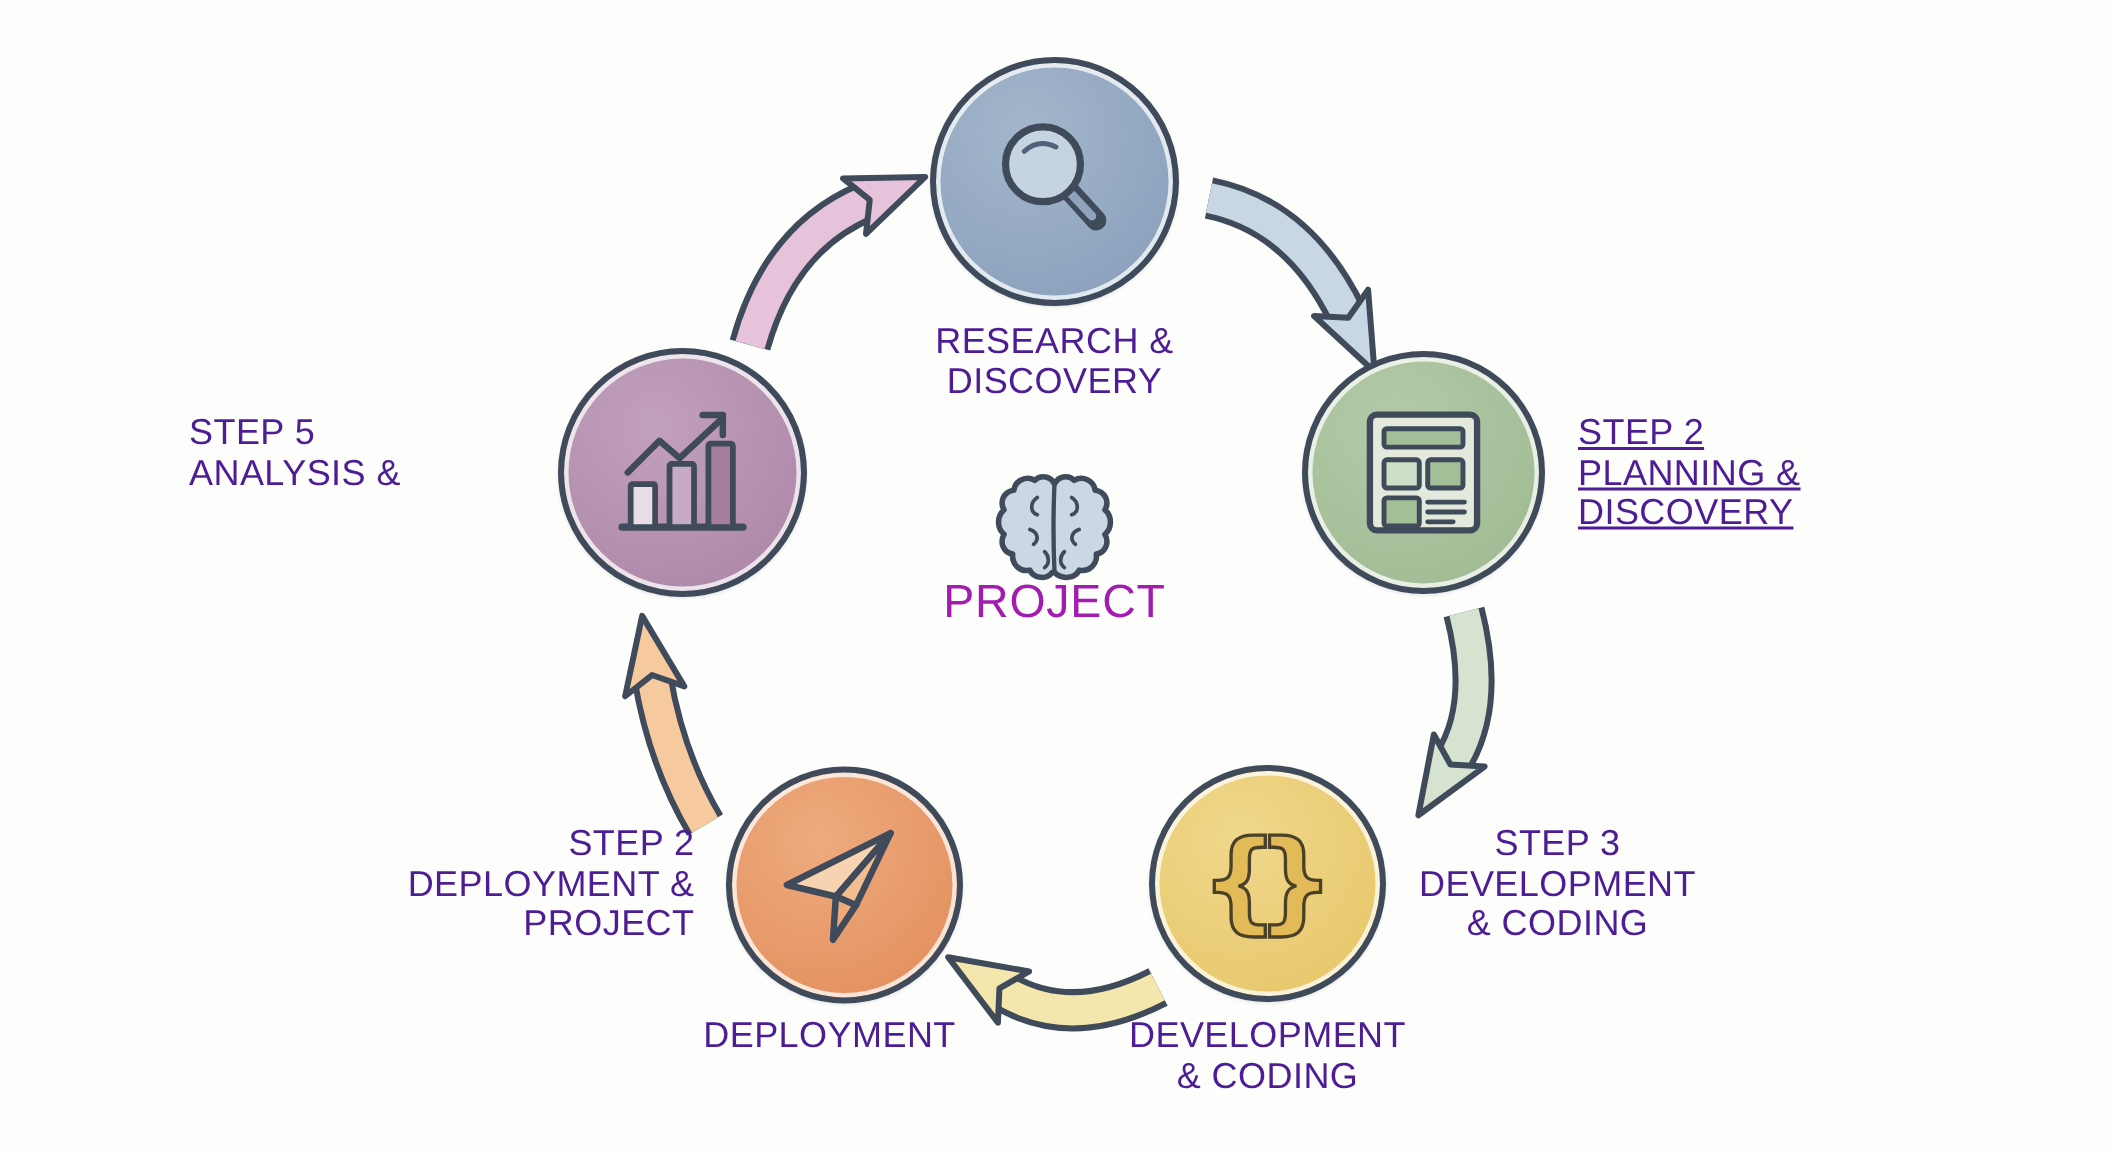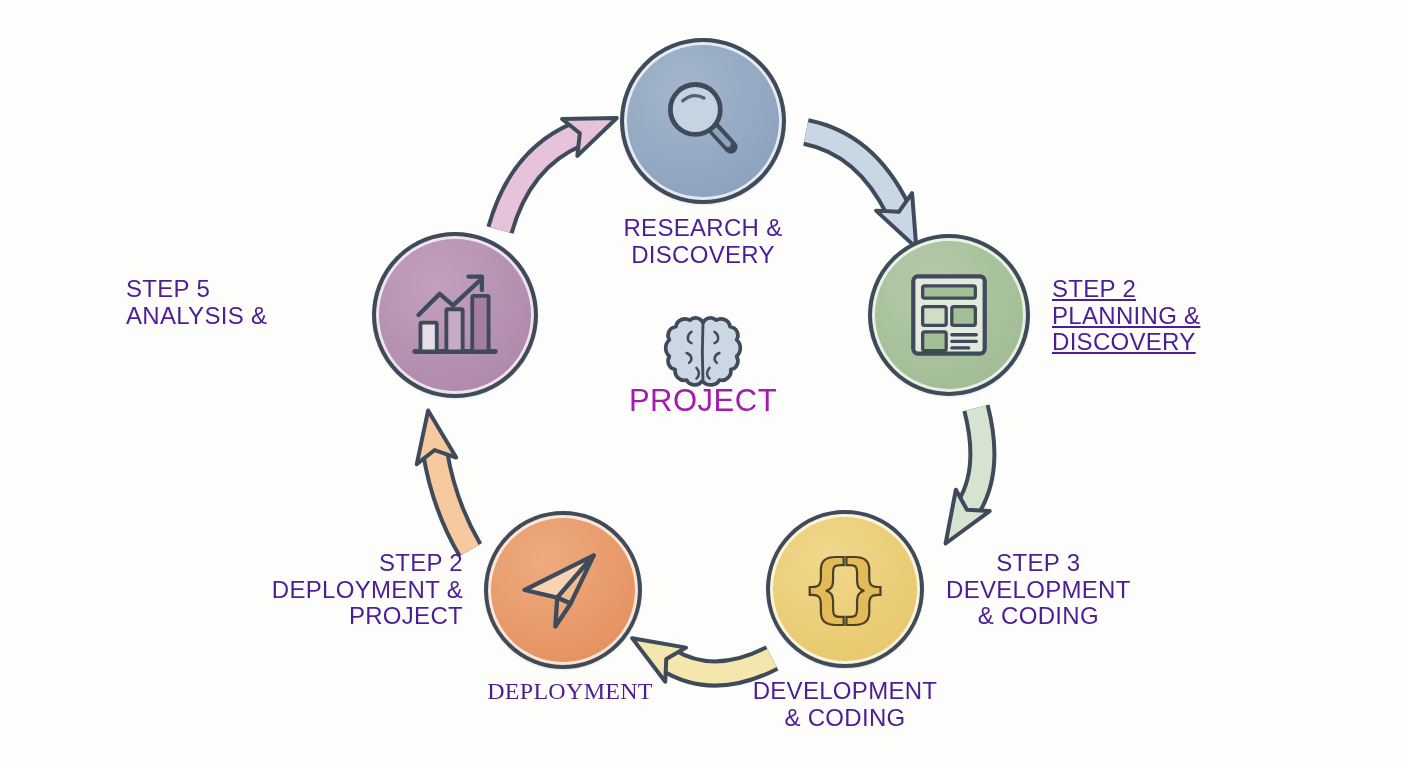--- a/index.html
+++ b/index.html
@@ -30,21 +30,21 @@
   .lbl{
     position:absolute;color:#4c1d95;font-size:24px;line-height:26.5px;
     font-weight:500;letter-spacing:0.3px;white-space:nowrap;
   }
   .lbl span{display:block;}
   .lbl-research{left:553px;top:215px;width:300px;text-align:center;}
   .lbl-planning{left:1052px;top:276px;text-align:left;text-decoration:underline;}
   .lbl-dev-side{left:946px;top:550px;text-align:center;}
   .lbl-dev-bottom{left:695px;top:678px;width:300px;text-align:center;}
   .lbl-dep-side{left:233px;top:550px;width:230px;text-align:right;}
-  .lbl-dep-bottom{left:420px;top:678px;width:300px;text-align:center;font-family:Liberation Serif, serif;}
+  .lbl-dep-bottom{left:403px;top:678px;width:300px;text-align:center;}
   .lbl-analysis{left:126px;top:276px;width:230px;}
   .center-brain{position:absolute;left:660px;top:312px;width:86px;height:82px;}
   .center-title{
     position:absolute;left:553px;top:383px;width:300px;text-align:center;
     color:#a21caf;font-size:31px;line-height:36px;font-weight:500;letter-spacing:0.5px;
   }
   .center-title span{display:block;}
 </style>
 </head>
 <body>

